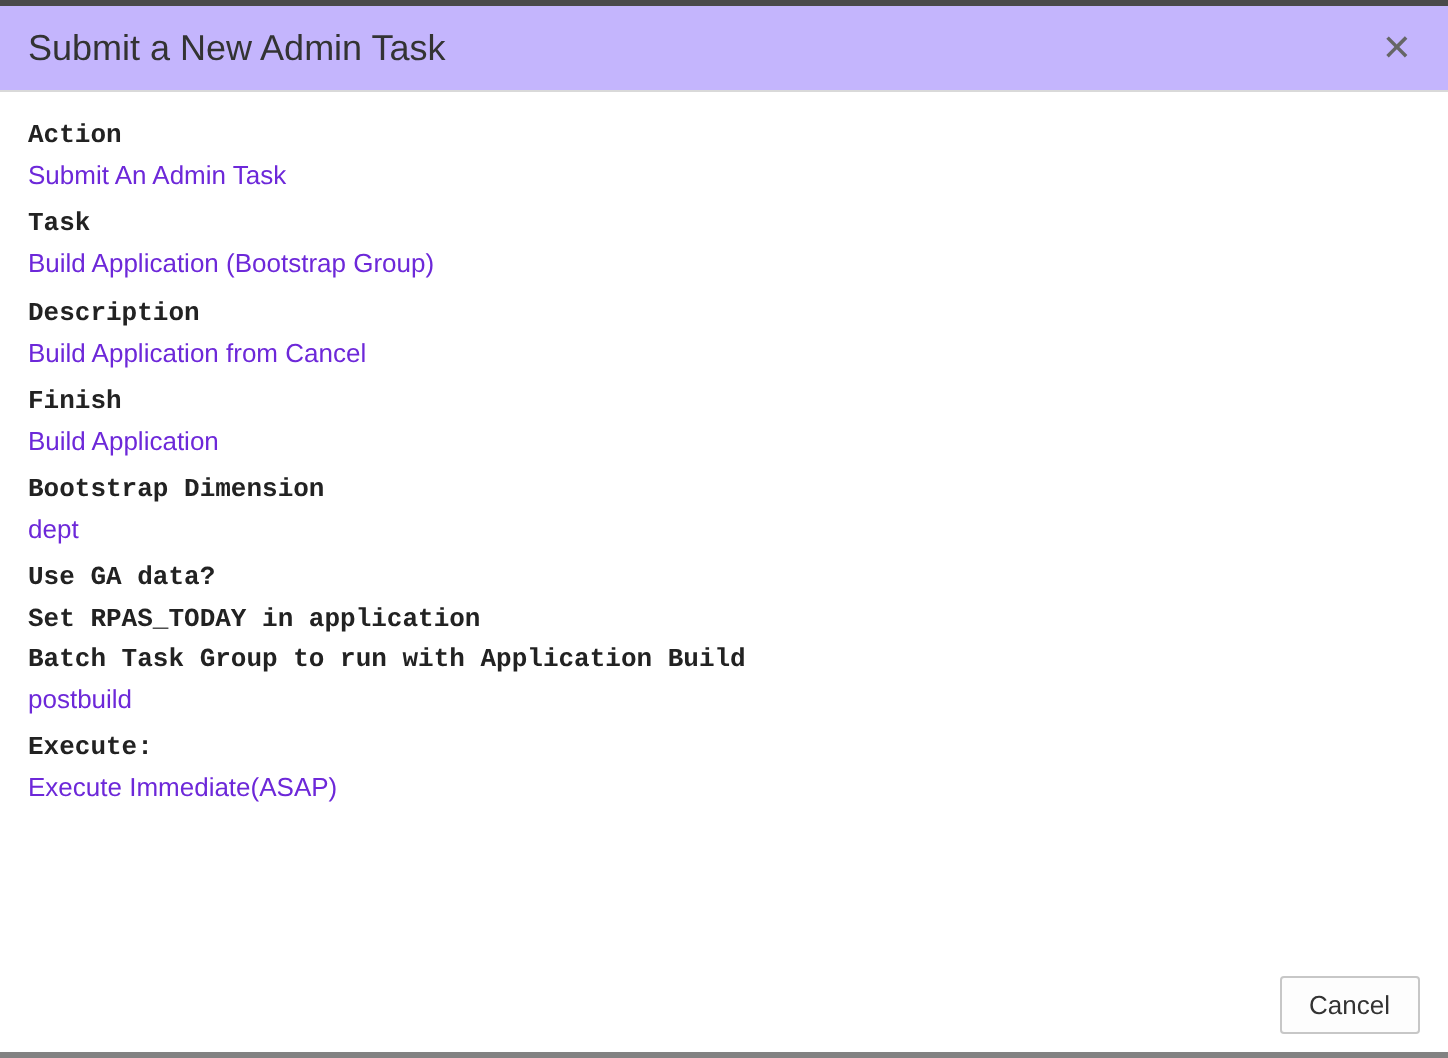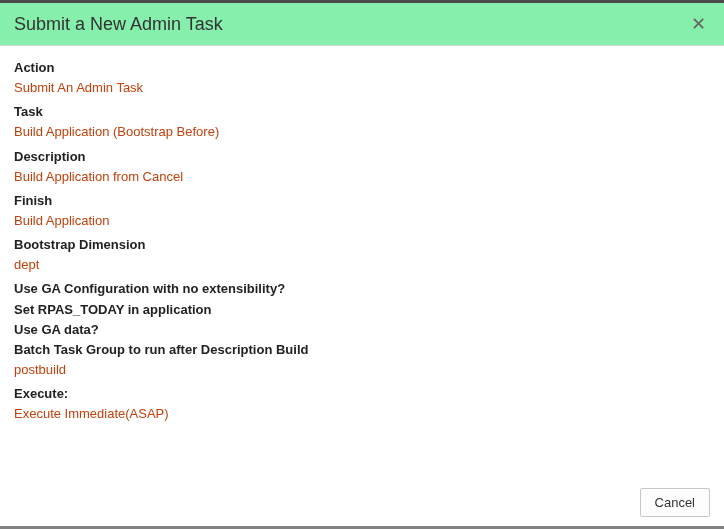--- a/index.html
+++ b/index.html
@@ -9,21 +9,21 @@
     width: 724px;
     height: 529px;
     overflow: hidden;
     border-top: 3px solid #4a4a4a;
     border-bottom: 3px solid #828282;
   }
   .header {
     display: flex;
     align-items: center;
     justify-content: space-between;
-    background: #86efac;
+    background: #c4b5fd;
     padding: 10px 14px 10px 14px;
     border-bottom: 1px solid #d9d9d9;
   }
   .header h1 {
     font-size: 18px;
     font-weight: 400;
     color: #333;
   }
   .close {
     font-size: 18px;
@@ -40,24 +40,25 @@
   .subtitle {
     color: #6d6d6d;
     font-size: 13px;
     margin-bottom: 18px;
   }
   .lbl {
     font-weight: 700;
     font-size: 13px;
     color: #222;
     line-height: 1.55;
+    font-family: Liberation Mono, monospace;
   }
   .val {
     font-size: 13px;
-    color: #c2410c;
+    color: #6d28d9;
     line-height: 1.55;
     margin-bottom: 4px;
   }
   .footer {
     position: absolute;
     bottom: 12px;
     right: 14px;
     display: flex;
     gap: 8px;
   }
@@ -88,37 +89,36 @@
     <span>✕</span>
   </button>
 </div>
 
 <div class="content">
 
   <div class="lbl">Action</div>
   <div class="val">Submit An Admin Task</div>
 
   <div class="lbl">Task</div>
-  <div class="val">Build Application (Bootstrap Before)</div>
+  <div class="val">Build Application (Bootstrap Group)</div>
 
   <div class="lbl">Description</div>
   <div class="val">Build Application from Cancel</div>
 
   <div class="lbl">Finish</div>
   <div class="val">Build Application</div>
 
   <div class="lbl">Bootstrap Dimension</div>
   <div class="val">dept</div>
 
-  <div class="lbl">Use GA Configuration with no extensibility?</div>
+  <div class="lbl">Use GA data?</div>
+
   <div class="lbl">Set RPAS_TODAY in application</div>
 
-  <div class="lbl">Use GA data?</div>
-
-  <div class="lbl">Batch Task Group to run after Description Build</div>
+  <div class="lbl">Batch Task Group to run with Application Build</div>
   <div class="val">postbuild</div>
 
   <div class="lbl">Execute:</div>
   <div class="val">Execute Immediate(ASAP)</div>
 </div>
 
 <div class="footer">
   <button class="btn">
     <span>Cancel</span>
   </button>

